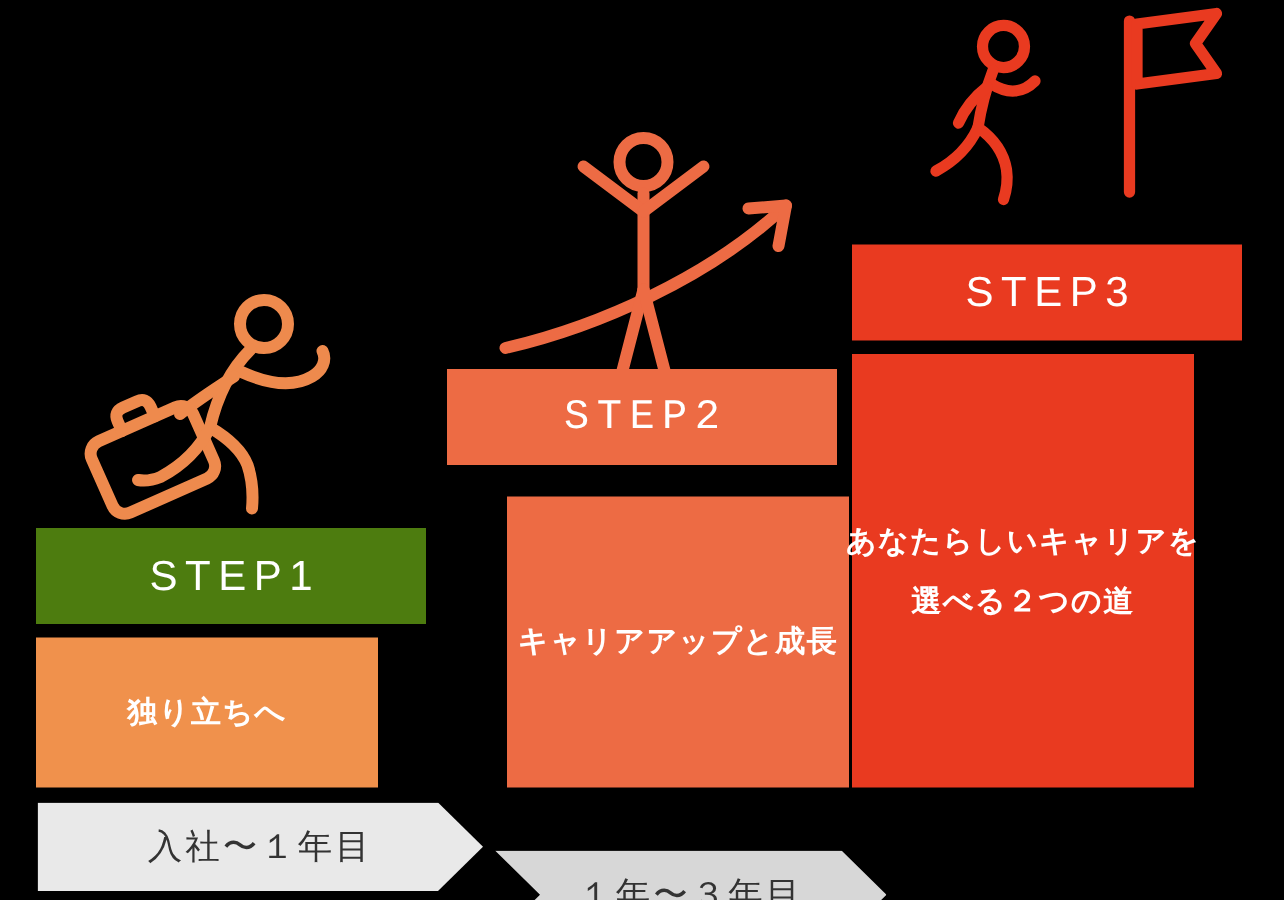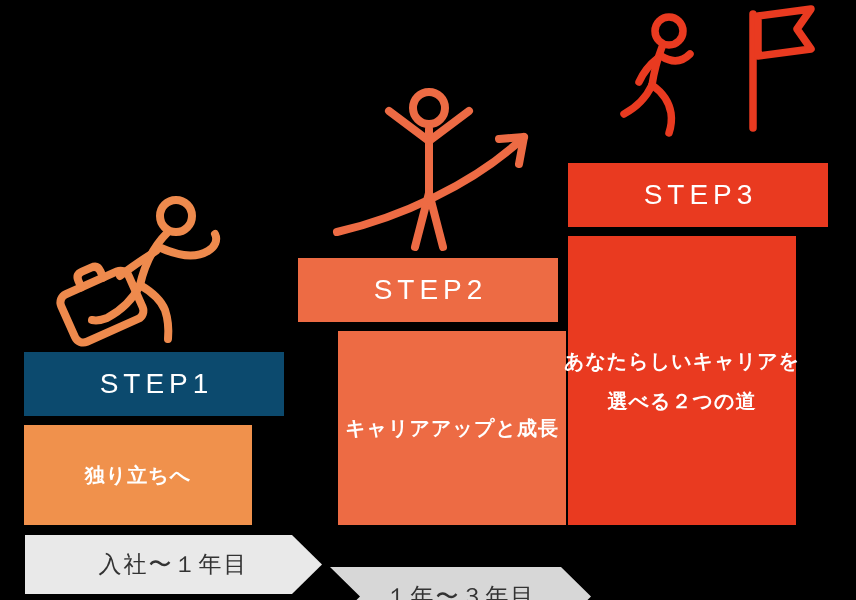--- a/index.html
+++ b/index.html
@@ -27,21 +27,21 @@
   .step-body div{
     font-size:20px;font-weight:700;letter-spacing:1px;line-height:40px;
     white-space:nowrap;
   }
 
   
   .col1{left:24px;top:0;}
   .col1 .step-header{top:352px;}
   .col1 .step-body{top:425px;height:100px;}
   .col2{left:298px;top:0;}
-  .col2 .step-header{top:258px;}
+  .col2 .step-header{top:246px;font-family:Liberation Mono, monospace;}
   .col2 .step-body{top:331px;height:194px;}
   .col3{left:568px;top:0;}
   .col3 .step-header{top:163px;}
   .col3 .step-body{top:236px;height:289px;}
 
   
   .icon1{left:55px;top:193px;width:185px;height:158px;}
   .icon2{left:323px;top:85px;width:225px;height:170px;}
   .icon3{left:612px;top:4px;width:205px;height:155px;}
 
@@ -104,21 +104,21 @@
         <path d="M50 43 C 45 56 42 68 40 81"></path>
         <path d="M49 52 C 60 59 70 58 78 50"></path>
         <path d="M46 54 C 37 61 31 69 27 78"></path>
         <path d="M40 81 C 50 88 57 97 59 109 C 60 116 59 123 57 129"></path>
         <path d="M40 81 C 34 94 25 103 12 110"></path>
       </g>
     </svg>
   </div>
 
   <div class="col col1">
-    <div class="step-header" style="background-color: #0c4a6e; color: rgb(255, 255, 255);">
+    <div class="step-header" style="background-color: #4d7c0f; color: rgb(255, 255, 255);">
       <span>STEP1</span>
     </div>
     <div class="step-body" style="background-color: rgb(240, 145, 76); color: rgb(255, 255, 255);">
       <div>独り立ちへ</div>
     </div>
   </div>
 
   <div class="col col2">
     <div class="step-header" style="background-color: rgb(237, 107, 68); color: rgb(255, 255, 255);">
       <span>STEP2</span>

